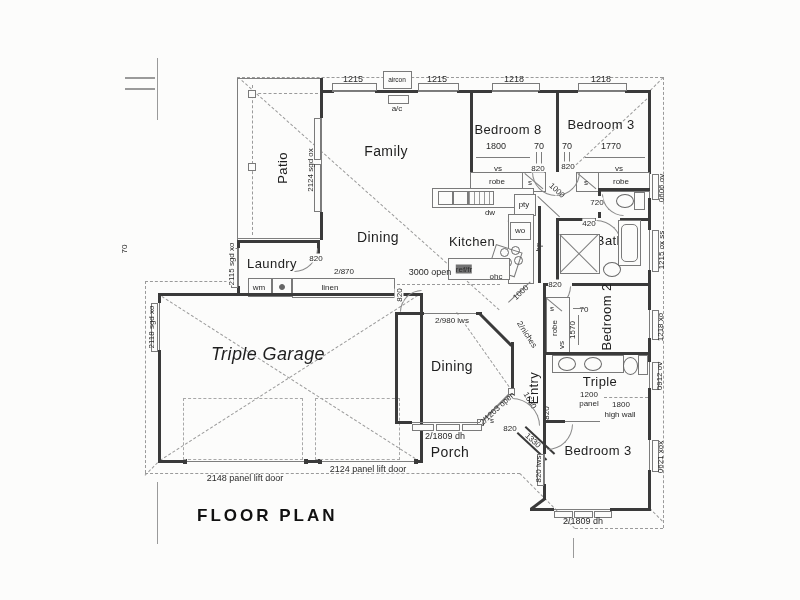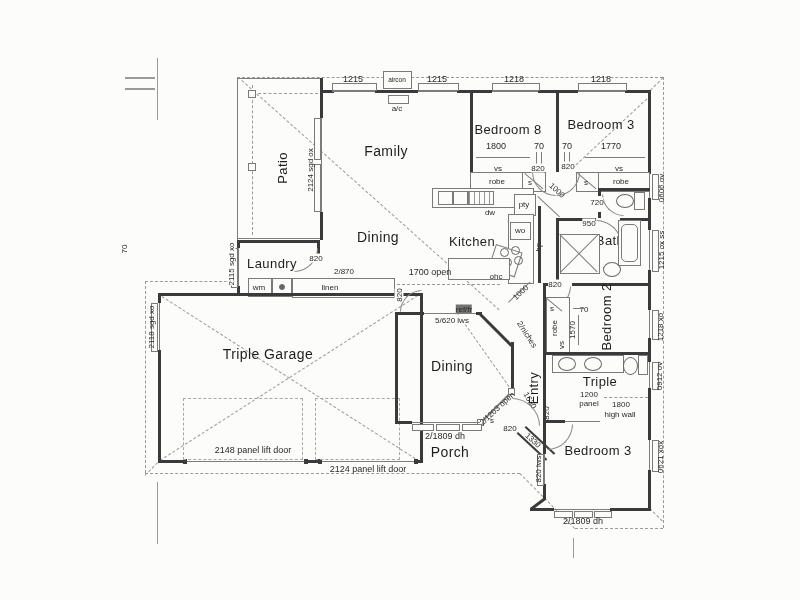--- a/index.html
+++ b/index.html
@@ -154,21 +154,21 @@
   <div class="w" style="left:598px;top:212px;width:3px;height:6px;"></div>
   <div class="arc" style="left:602px;top:194px;width:20px;height:20px;border-color:transparent transparent #8a8a8a #8a8a8a;border-radius:0 0 0 100%;"></div>
   <span class="lbl tiny c" style="left:597px;top:202px;background:#fcfcfb;">720</span>
   <div class="fx" style="left:616px;top:194px;width:16px;height:12px;"></div>
   <div class="box" style="left:634px;top:192px;width:9px;height:16px;"></div>
 
   <div class="w" style="left:556px;top:218px;width:40px;height:3px;"></div>
   <div class="w" style="left:620px;top:218px;width:31px;height:3px;"></div>
   <div class="w" style="left:556px;top:218px;width:3px;height:65px;"></div>
   <div class="arc" style="left:596px;top:220px;width:24px;height:24px;border-color:#8a8a8a #8a8a8a transparent transparent;border-radius:0 100% 0 0;"></div>
-  <span class="lbl tiny c" style="left:589px;top:223px;background:#fcfcfb;">950</span>
+  <span class="lbl tiny c" style="left:589px;top:223px;background:#fcfcfb;">420</span>
   <span class="lbl room c" style="left:610px;top:240px;">Bath</span>
   <div class="box" style="left:560px;top:234px;width:38px;height:38px;"></div>
   <div class="t rot" style="left:560px;top:234px;width:53px;height:1px;transform:rotate(45deg);"></div>
   <div class="t rot" style="left:560px;top:272px;width:53px;height:1px;transform:rotate(-45deg);"></div>
   <div class="box" style="left:618px;top:220px;width:21px;height:44px;"></div>
   <div class="box" style="left:621px;top:224px;width:15px;height:36px;border-radius:5px;"></div>
   <div class="fx" style="left:603px;top:262px;width:16px;height:13px;"></div>
 
   <div class="box" style="left:432px;top:188px;width:100px;height:18px;"></div>
   <div class="box" style="left:438px;top:191px;width:13px;height:12px;"></div>
@@ -181,29 +181,29 @@
   <div class="box" style="left:508px;top:214px;width:24px;height:68px;"></div>
   <div class="box" style="left:510px;top:222px;width:19px;height:16px;"></div>
   <span class="lbl tiny c" style="left:520px;top:230px;">wo</span>
   <div class="box rot" style="left:496px;top:244px;width:26px;height:24px;transform:rotate(18deg);"></div>
   <div class="fx" style="left:500px;top:248px;width:7px;height:7px;"></div>
   <div class="fx" style="left:511px;top:246px;width:7px;height:7px;"></div>
   <div class="fx" style="left:503px;top:258px;width:7px;height:7px;"></div>
   <div class="fx" style="left:514px;top:256px;width:7px;height:7px;"></div>
   <span class="lbl tiny cv" style="left:538px;top:247px;">hp</span>
   <div class="box" style="left:448px;top:258px;width:60px;height:20px;"></div>
-  <span class="lbl tiny c" style="left:464px;top:269px;background:#737373;margin-top:40px;">ref/fr</span>
+  <span class="lbl tiny c" style="left:464px;top:269px;background:#737373;">ref/fr</span>
   <span class="lbl tiny c" style="left:496px;top:276px;">ohc</span>
   <span class="lbl room c" style="left:472px;top:241px;">Kitchen</span>
   <div class="w" style="left:538px;top:206px;width:3px;height:77px;"></div>
 
   <span class="lbl room c" style="left:386px;top:151px;font-size:14px;">Family</span>
   <span class="lbl room c" style="left:378px;top:237px;font-size:14px;">Dining</span>
   <div class="d" style="left:392px;top:284px;width:108px;"></div>
-  <span class="lbl dim c" style="left:430px;top:272px;">1700 open</span>
+  <span class="lbl dim c" style="left:430px;top:272px;">3000 open</span>
 
   <div class="w" style="left:237px;top:240px;width:83px;height:3px;"></div>
   <div class="w" style="left:237px;top:240px;width:3px;height:8px;"></div>
   <div class="w" style="left:237px;top:286px;width:3px;height:10px;"></div>
   <div class="t" style="left:238px;top:248px;width:1px;height:38px;"></div>
   <div class="box" style="left:231px;top:248px;width:5px;height:38px;"></div>
   <div class="w" style="left:317px;top:240px;width:3px;height:16px;"></div>
   <span class="lbl room c" style="left:272px;top:263px;">Laundry</span>
   <div class="arc" style="left:294px;top:248px;width:22px;height:22px;border-color:transparent #8a8a8a #8a8a8a transparent;border-radius:0 0 100% 0;"></div>
   <span class="lbl tiny c" style="left:316px;top:258px;background:#fcfcfb;">820</span>
@@ -226,30 +226,30 @@
   <div class="w" style="left:420px;top:293px;width:3px;height:170px;"></div>
   <div class="w" style="left:158px;top:460px;width:25px;height:3px;"></div>
   <div class="w" style="left:308px;top:460px;width:10px;height:3px;"></div>
   <div class="w" style="left:418px;top:460px;width:5px;height:3px;"></div>
   <div class="t" style="left:183px;top:461px;width:125px;height:1px;"></div>
   <div class="t" style="left:318px;top:461px;width:100px;height:1px;"></div>
   <div class="w" style="left:183px;top:459px;width:4px;height:5px;"></div>
   <div class="w" style="left:304px;top:459px;width:4px;height:5px;"></div>
   <div class="w" style="left:318px;top:459px;width:4px;height:5px;"></div>
   <div class="w" style="left:414px;top:459px;width:4px;height:5px;"></div>
-  <span class="lbl room c" style="left:268px;top:354px;font-size:14px;">Triple Garage</span>
+  <span class="lbl room c" style="left:268px;top:354px;font-size:18px;font-style:italic;">Triple Garage</span>
   <div class="dbox" style="left:183px;top:398px;width:118px;height:60px;"></div>
   <div class="dbox" style="left:315px;top:398px;width:83px;height:60px;"></div>
-  <span class="lbl dim c" style="left:245px;top:450px;margin-left:8px;">2148 panel lift door</span>
+  <span class="lbl dim c" style="left:245px;top:478px;">2148 panel lift door</span>
   <span class="lbl dim c" style="left:368px;top:469px;">2124 panel lift door</span>
 
   <div class="w" style="left:395px;top:312px;width:29px;height:3px;"></div>
   <div class="w" style="left:476px;top:312px;width:6px;height:3px;"></div>
   <div class="t" style="left:424px;top:313px;width:52px;height:1px;"></div>
-  <span class="lbl tiny c" style="left:452px;top:320px;background:#fcfcfb;">5/620 lws</span>
+  <span class="lbl tiny c" style="left:452px;top:320px;background:#fcfcfb;">2/980 lws</span>
   <div class="w" style="left:395px;top:312px;width:3px;height:111px;"></div>
   <div class="arc" style="left:400px;top:290px;width:20px;height:20px;border-color:#8a8a8a transparent transparent #8a8a8a;border-radius:100% 0 0 0;"></div>
   <span class="lbl tiny cv" style="left:399px;top:295px;background:#fcfcfb;">820</span>
   <span class="lbl room c" style="left:452px;top:366px;font-size:14px;">Dining</span>
   <div class="w rot" style="left:480px;top:312px;width:46px;height:3px;transform:rotate(45deg);"></div>
   <div class="w" style="left:511px;top:342px;width:3px;height:52px;"></div>
   <div class="t rot" style="left:480px;top:422px;width:45px;height:2px;transform:rotate(-45deg);"></div>
   <div class="box" style="left:477px;top:419px;width:5px;height:5px;"></div>
   <div class="box" style="left:508px;top:388px;width:5px;height:5px;"></div>
   <span class="lbl tiny" style="left:512px;top:330px;transform:rotate(57deg);">2/niches</span>
@@ -315,14 +315,15 @@
   <span class="lbl room c" style="left:598px;top:450px;">Bedroom 3</span>
   <div class="w rot" style="left:530px;top:508px;width:17px;height:3px;transform:rotate(-37deg);"></div>
   <div class="w" style="left:530px;top:508px;width:24px;height:3px;"></div>
   <div class="w" style="left:610px;top:508px;width:41px;height:3px;"></div>
   <div class="t" style="left:554px;top:509px;width:56px;height:1px;"></div>
   <div class="box" style="left:554px;top:511px;width:17px;height:5px;"></div>
   <div class="box" style="left:574px;top:511px;width:17px;height:5px;"></div>
   <div class="box" style="left:594px;top:511px;width:16px;height:5px;"></div>
   <span class="lbl dim c" style="left:583px;top:521px;">2/1809 dh</span>
 
+  <span class="lbl title" style="left:197px;top:506px;">FLOOR PLAN</span>
 
 </div>
 
 </body></html>

